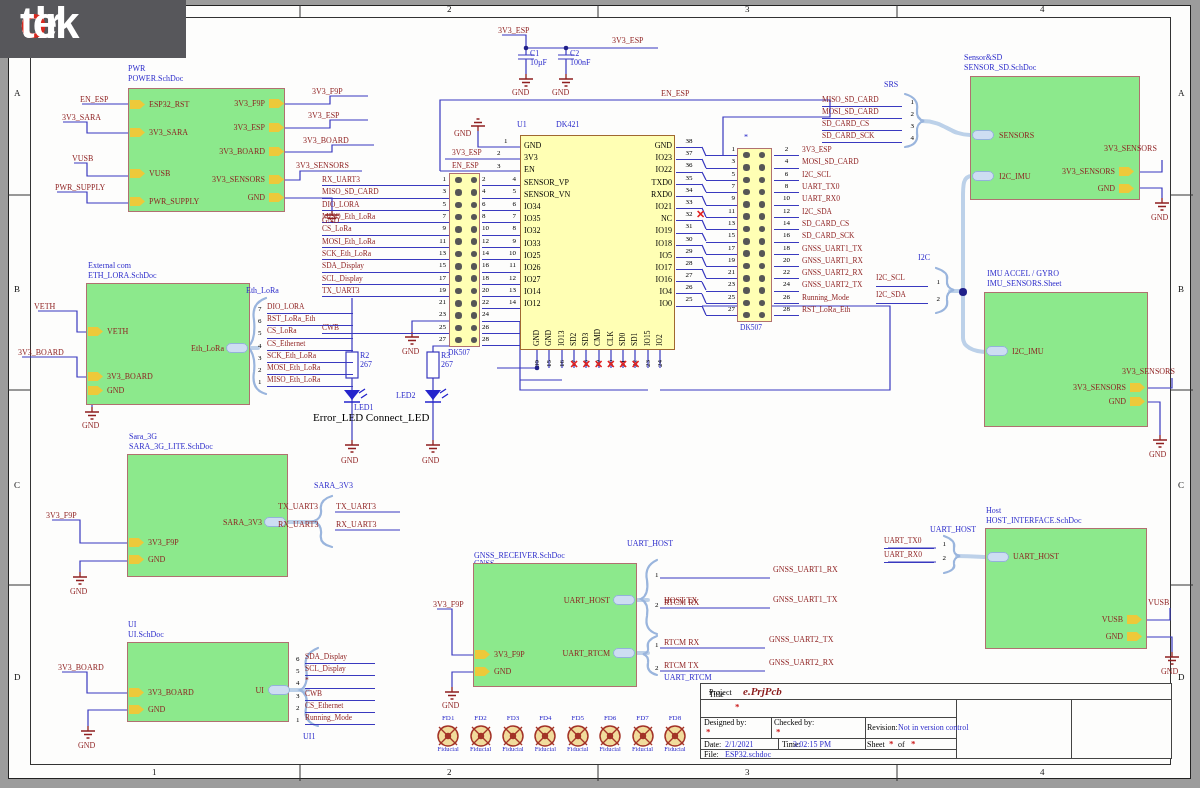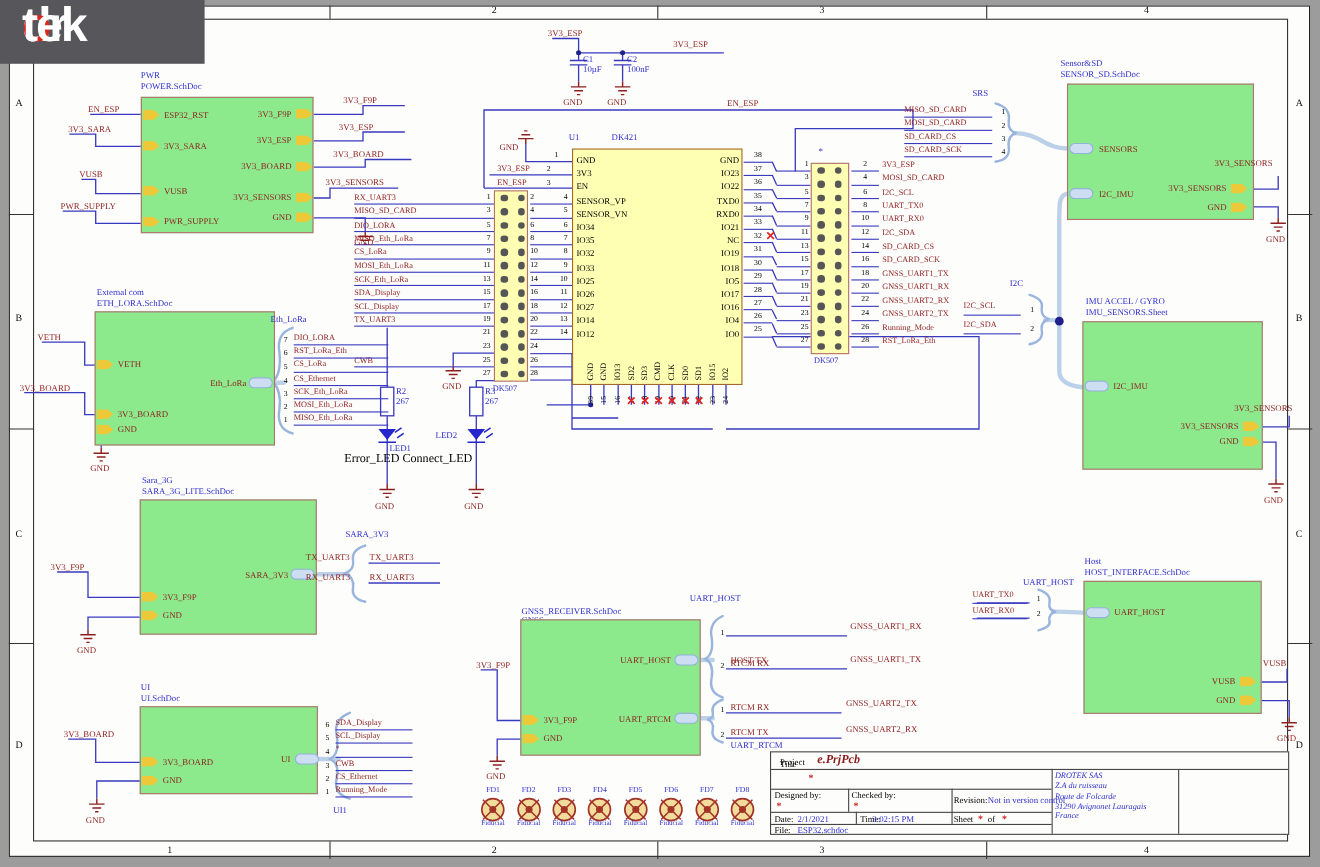--- a/index.html
+++ b/index.html
@@ -928,23 +928,15 @@
     <span class="tbl" style="left:3px;top:56px">Date:</span>
     <span class="tbv" style="left:24px;top:56px">2/1/2021</span>
     <span class="tbl" style="left:81px;top:56px">Time:</span>
     <span class="tbv" style="left:92px;top:56px">3:02:15 PM</span>
     <span class="tbl" style="left:166px;top:56px">Sheet</span>
     <span class="tbstar" style="left:188px;top:55px">*</span>
     <span class="tbl" style="left:197px;top:56px">of</span>
     <span class="tbstar" style="left:210px;top:55px">*</span>
     <span class="tbl" style="left:3px;top:66px">File:</span>
     <span class="tbv" style="left:24px;top:66px">ESP32.schdoc</span>
-    <div id="tb-address">
-
-    <div>DROTEK SAS</div>
-        <div>Z.A du ruisseau</div>
-        <div>Route de Folcarde</div>
-        <div>31290 Avignonet Lauragais</div>
-        <div>France</div>
-      </div>
   </div>
 
 </div>
 
 </body></html>

